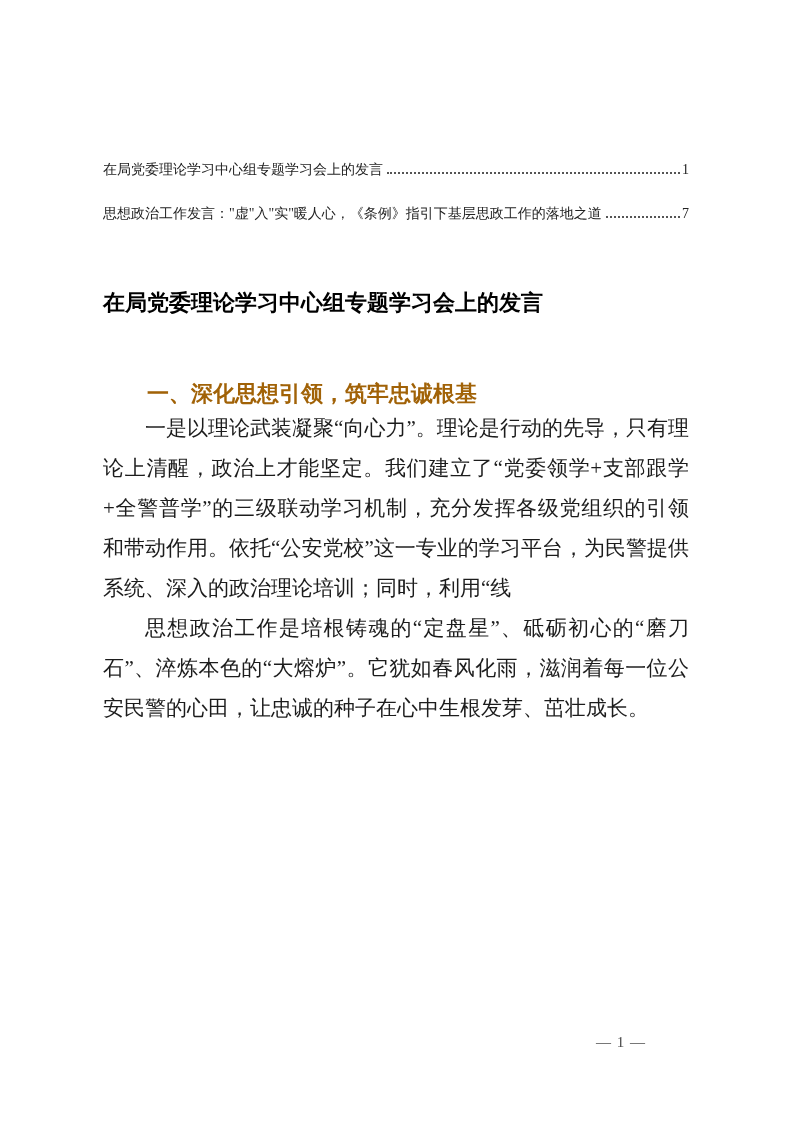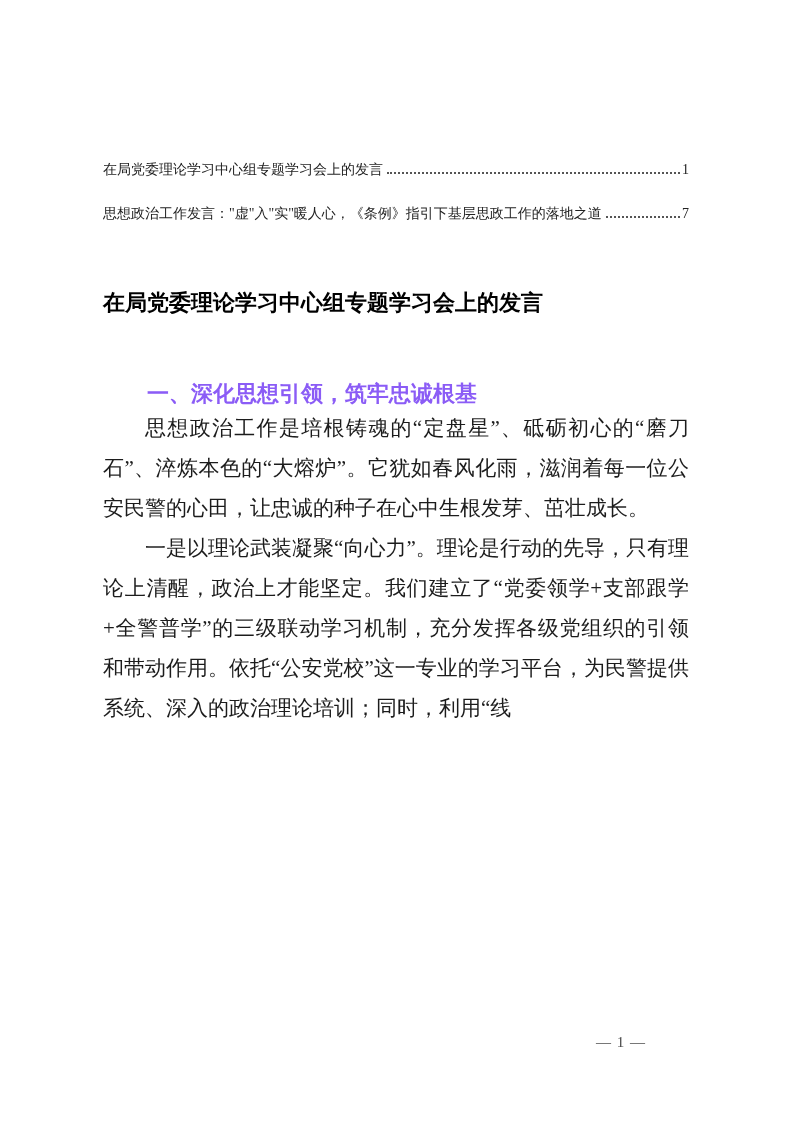--- a/index.html
+++ b/index.html
@@ -73,21 +73,21 @@
   .salutation {
     text-indent: 0;
   }
   .section-heading {
     margin: 0;
     font-family: Liberation Sans, sans-serif;
     font-weight: bold;
     font-size: 22px;
     line-height: 28px;
     text-indent: 2em;
-    color: #8b5cf6;
+    color: #a16207;
   }
   
   .footer-pagenum {
     position: absolute;
     left: 596px;
     top: 1032px;
     font-size: 15px;
     line-height: 20px;
     color: #4a4a4a;
     letter-spacing: 1px;
@@ -109,19 +109,19 @@
       <span class="toc-title">思想政治工作发言："虚"入"实"暖人心，《条例》指引下基层思政工作的落地之道</span>
       <span class="toc-leader"></span>
       <span class="toc-page">7</span>
     </div>
   </div>
 
   <h1 class="doc-title">在局党委理论学习中心组专题学习会上的发言</h1>
 
   <div class="body-text">
     <h2 class="section-heading">一、深化思想引领，筑牢忠诚根基</h2>
+    <p class="para">一是以理论武装凝聚“向心力”。理论是行动的先导，只有理论上清醒，政治上才能坚定。我们建立了“党委领学+支部跟学+全警普学”的三级联动学习机制，充分发挥各级党组织的引领和带动作用。依托“公安党校”这一专业的学习平台，为民警提供系统、深入的政治理论培训；同时，利用“线</p>
     <p class="para">思想政治工作是培根铸魂的“定盘星”、砥砺初心的“磨刀石”、淬炼本色的“大熔炉”。它犹如春风化雨，滋润着每一位公安民警的心田，让忠诚的种子在心中生根发芽、茁壮成长。</p>
-    <p class="para">一是以理论武装凝聚“向心力”。理论是行动的先导，只有理论上清醒，政治上才能坚定。我们建立了“党委领学+支部跟学+全警普学”的三级联动学习机制，充分发挥各级党组织的引领和带动作用。依托“公安党校”这一专业的学习平台，为民警提供系统、深入的政治理论培训；同时，利用“线</p>
   </div>
 
   <div class="footer-pagenum">— 1 —</div>
 
 </div>
 
 </body></html>

